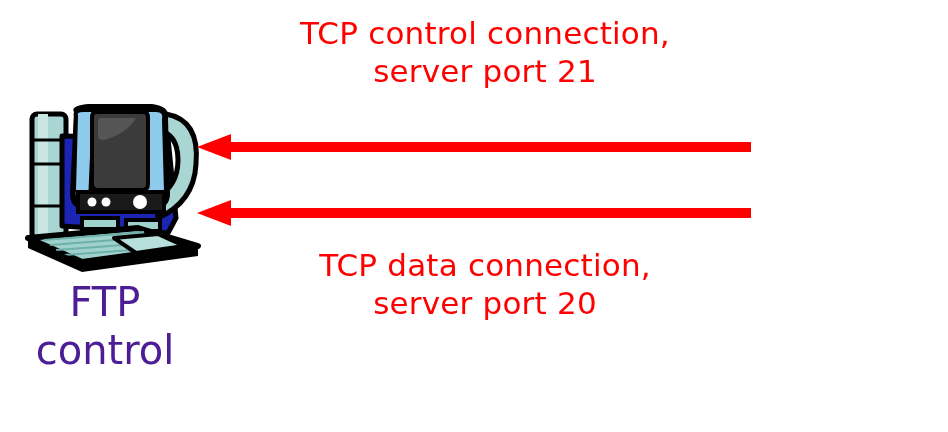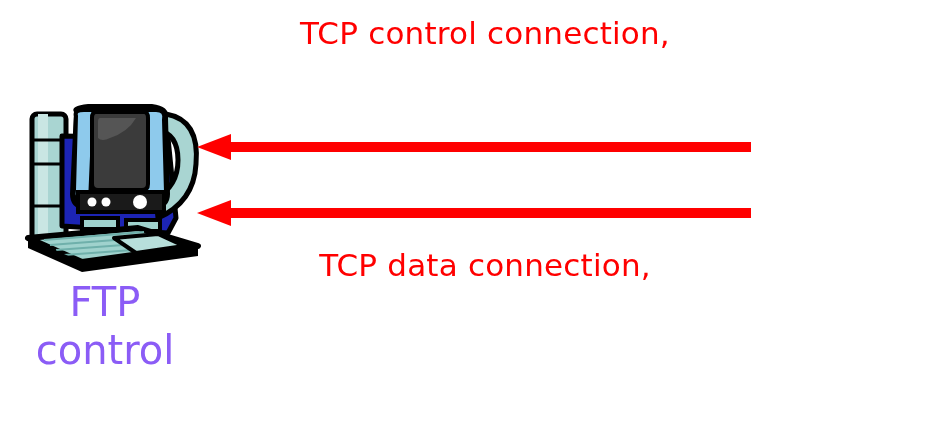--- a/index.html
+++ b/index.html
@@ -40,21 +40,21 @@
     left: 170px;
     top: 246px;
     width: 630px;
   }
   .annot .line { display: block; }
 
   
   .endpoint-label {
     position: absolute;
     text-align: center;
-    color: #8b5cf6;
+    color: #4c1d95;
     font-family: "DejaVu Sans", sans-serif;
     font-size: 40px;
     line-height: 48px;
     white-space: nowrap;
   }
   #label-client { left: 5px;  top: 278px; width: 200px; }
   #label-server { left: 740px; top: 278px; width: 200px; }
   .endpoint-label .line { display: block; }
 
   
@@ -165,24 +165,26 @@
       <rect x="12" y="40" width="36" height="178" fill="#2ec9cc" stroke="#000" stroke-width="5"></rect>
 
       <rect x="18" y="72" width="24" height="114" fill="#2f2fc8" stroke="#000" stroke-width="5"></rect>
 
       <rect x="18" y="112" width="24" height="36" fill="#ffffff"></rect>
     </svg>
   </div>
 
   <div class="annot" id="annot-control">
     <span class="line">TCP control connection,</span>
+    <span class="line">server port 21</span>
   </div>
 
   <div class="annot" id="annot-data">
     <span class="line">TCP data connection,</span>
+    <span class="line">server port 20</span>
   </div>
 
   <div class="endpoint-label" id="label-client">
     <span class="line">FTP</span>
     <span class="line">control</span>
   </div>
 
   <div class="endpoint-label" id="label-server">
     <span class="line">FTP</span>
   </div>

